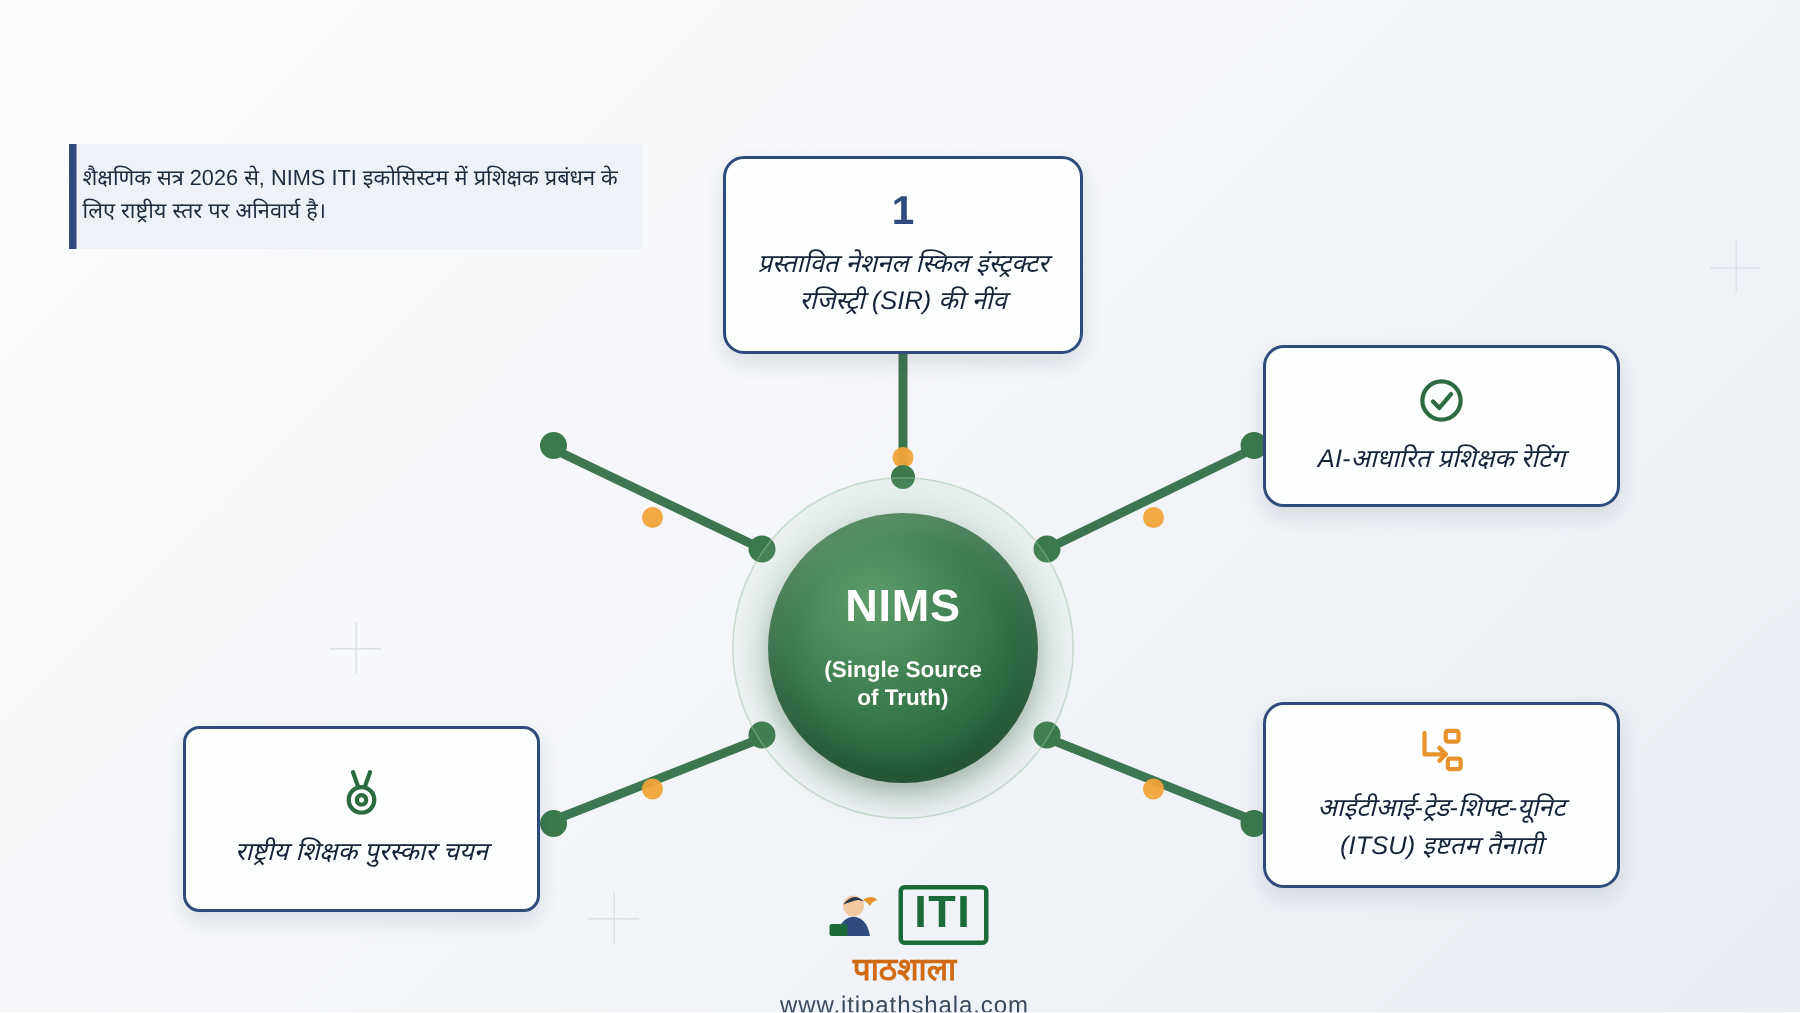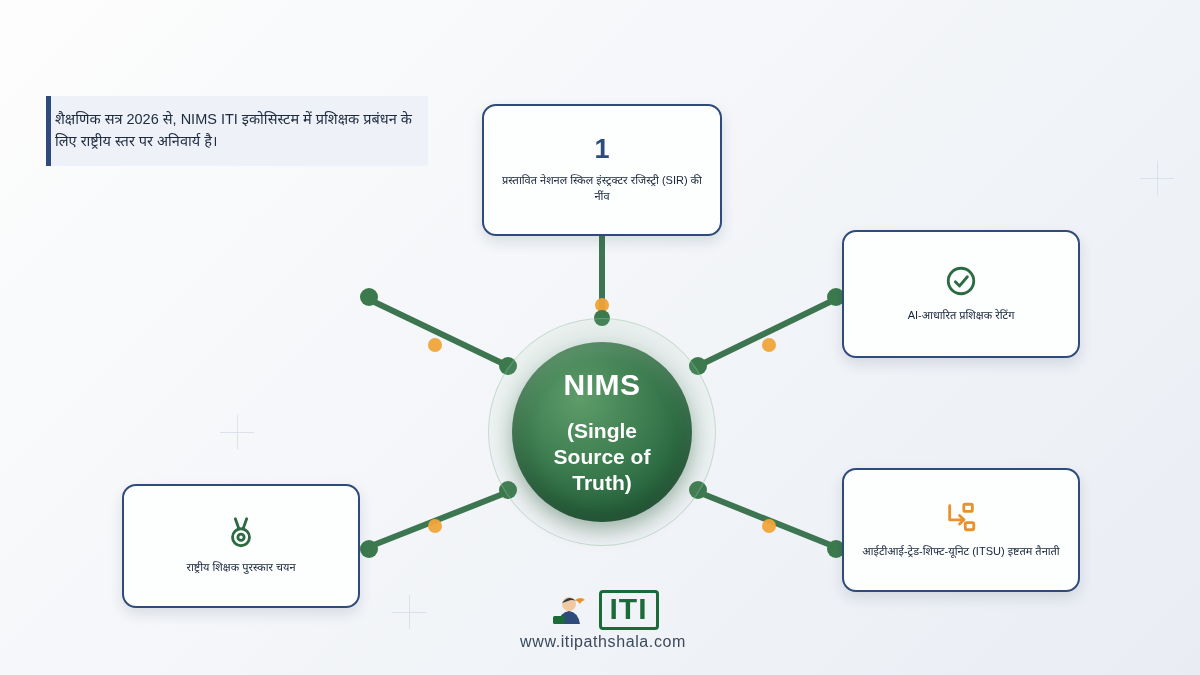--- a/index.html
+++ b/index.html
@@ -83,21 +83,21 @@
     color: #ffffff;
     text-align: center;
   }
   .core-title {
     font-size: 30px;
     font-weight: bold;
     letter-spacing: .5px;
     margin-bottom: 16px;
   }
   .core-sub {
-    font-size: 21px;
+    font-size: 15px;
     font-weight: bold;
     line-height: 1.25;
     width: 120px;
   }
 
   
   svg.links {
     position: absolute;
     left: 0; top: 0;
     width: 1200px; height: 675px;
@@ -124,29 +124,30 @@
     font-weight: bold;
     color: #2f4b7c;
     line-height: 1;
     margin-bottom: 10px;
   }
   .card .ic {
     margin-bottom: 10px;
     line-height: 0;
   }
   .card .txt {
-    font-size: 11px;
+    font-size: 17px;
     line-height: 1.45;
     color: #152438;
+    font-style: italic;
   }
 
   #card-top    { left: 482px; top: 104px;  width: 240px; height: 132px; }
   #card-left-1 { left: 122px; top: 230px;  width: 238px; height: 144px; }
-  #card-right-1{ left: 842px; top: 230px;  width: 238px; height: 128px; }
-  #card-left-2 { left: 122px; top: 484px;  width: 238px; height: 124px; }
+  #card-right-1{ left: 842px; top: 230px;  width: 238px; height: 108px; }
+  #card-left-2 { left: 122px; top: 484px;  width: 238px; height: 124px; border-radius: 11px; }
   #card-right-2{ left: 842px; top: 468px;  width: 238px; height: 124px; }
 
   
   .brand {
     position: absolute;
     left: 498px;
     top: 590px;
     width: 210px;
     text-align: center;
   }
@@ -279,16 +280,17 @@
     <div class="brand-row">
       <svg width="44" height="40" viewBox="0 0 44 40">
         <path d="M10 34 q2-12 11-13 q9 1 11 13 z" fill="#2f4b7c"></path>
         <circle cx="21" cy="14" r="7" fill="#f0c9a0"></circle>
         <path d="M14 13 q7-9 14-2 q-4-2-8 0 q-3 1-6 2z" fill="#2b3a4a"></path>
         <path d="M27 10 q6-4 10 0 q-4 1-5 4 q-2-3-5-4z" fill="#e8922c"></path>
         <rect x="5" y="26" width="12" height="8" rx="1.5" fill="#1b6b3a"></rect>
       </svg>
       <div class="brand-iti">ITI</div>
     </div>
+    <div class="brand-hi">पाठशाला</div>
     <div class="brand-url">www.itipathshala.com</div>
   </div>
 
 </div>
 
 </body></html>

